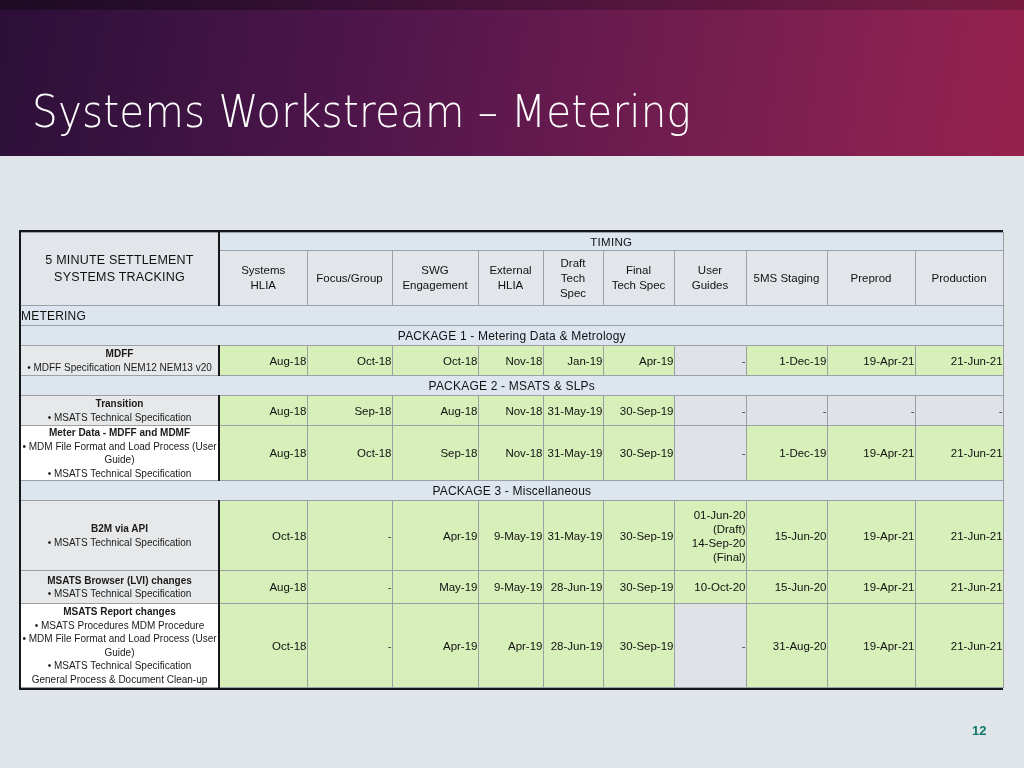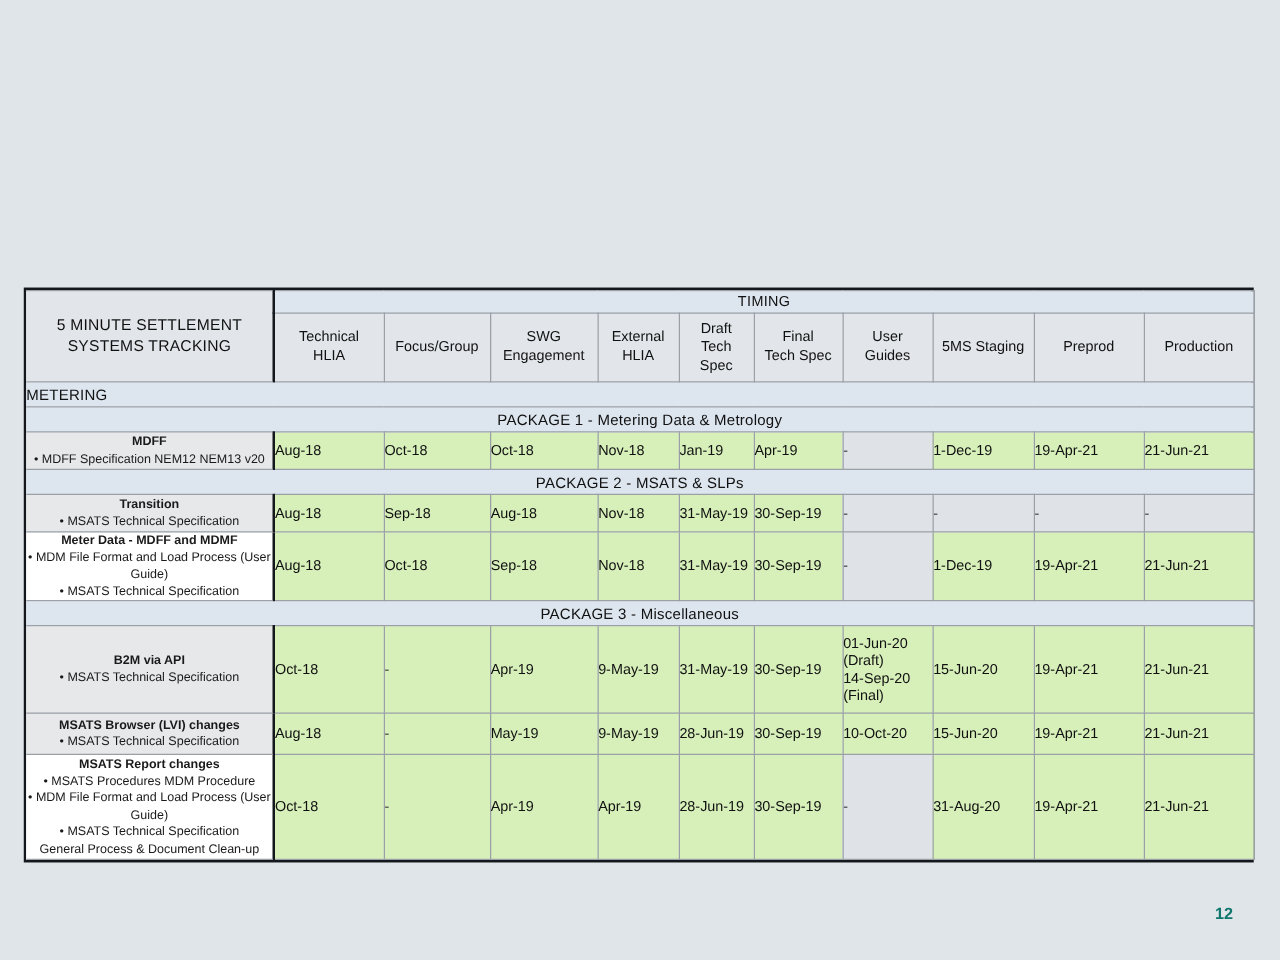--- a/index.html
+++ b/index.html
@@ -126,21 +126,21 @@
     line-height: 13.5px;
     vertical-align: top;
     color: #1a1a1a;
   }
   .lbl.shade { background: #e6e8ea; }
   .lbl.plain { background: #ffffff; }
   .lbl .ttl { font-weight: bold; font-size: 10px; display: block; }
   .lbl .li   { display: block; }
 
   .cell {
-    text-align: left;
+    text-align: right;
     font-size: 11.5px;
     line-height: 14px;
     padding: 3px 2px;
   }
   .cell.green { background: #d7f0ba; }
   .cell.gray  { background: #dfe2e6; }
   .cell.dash  { color: #3a3a3a; }
 
   
   table.grid tr > td:nth-child(1),
@@ -164,20 +164,24 @@
     color: #0f766e;
     font-family: "Liberation Sans", sans-serif;
     font-weight: bold;
   }
 </style>
 </head>
 <body>
 
 <div class="slide">
 
+  <div class="banner">
+    <div class="banner-topstrip"></div>
+    <div class="banner-title">Systems Workstream – Metering</div>
+  </div>
 
   <div class="table-wrap">
     <table class="grid">
       <colgroup>
         <col style="width:198px">
         <col style="width:88px">
           <col style="width:85px">
           <col style="width:86px">
         <col style="width:65px">
           <col style="width:60px">
@@ -190,21 +194,21 @@
       <thead>
         <tr>
           <th class="hdr-title thick-r" rowspan="2">
             <div>5 MINUTE SETTLEMENT</div>
             <div>SYSTEMS TRACKING</div>
           </th>
           <th class="hdr-timing" colspan="10">TIMING</th>
         </tr>
         <tr id="col-header-row">
             <th class="hdr-col">
-              <div>Technical</div>
+              <div>Systems</div>
               <div>HLIA</div>
             </th>
             <th class="hdr-col">
               <div>Focus/Group</div>
             </th>
             <th class="hdr-col">
               <div>SWG</div>
               <div>Engagement</div>
             </th>
             <th class="hdr-col">

